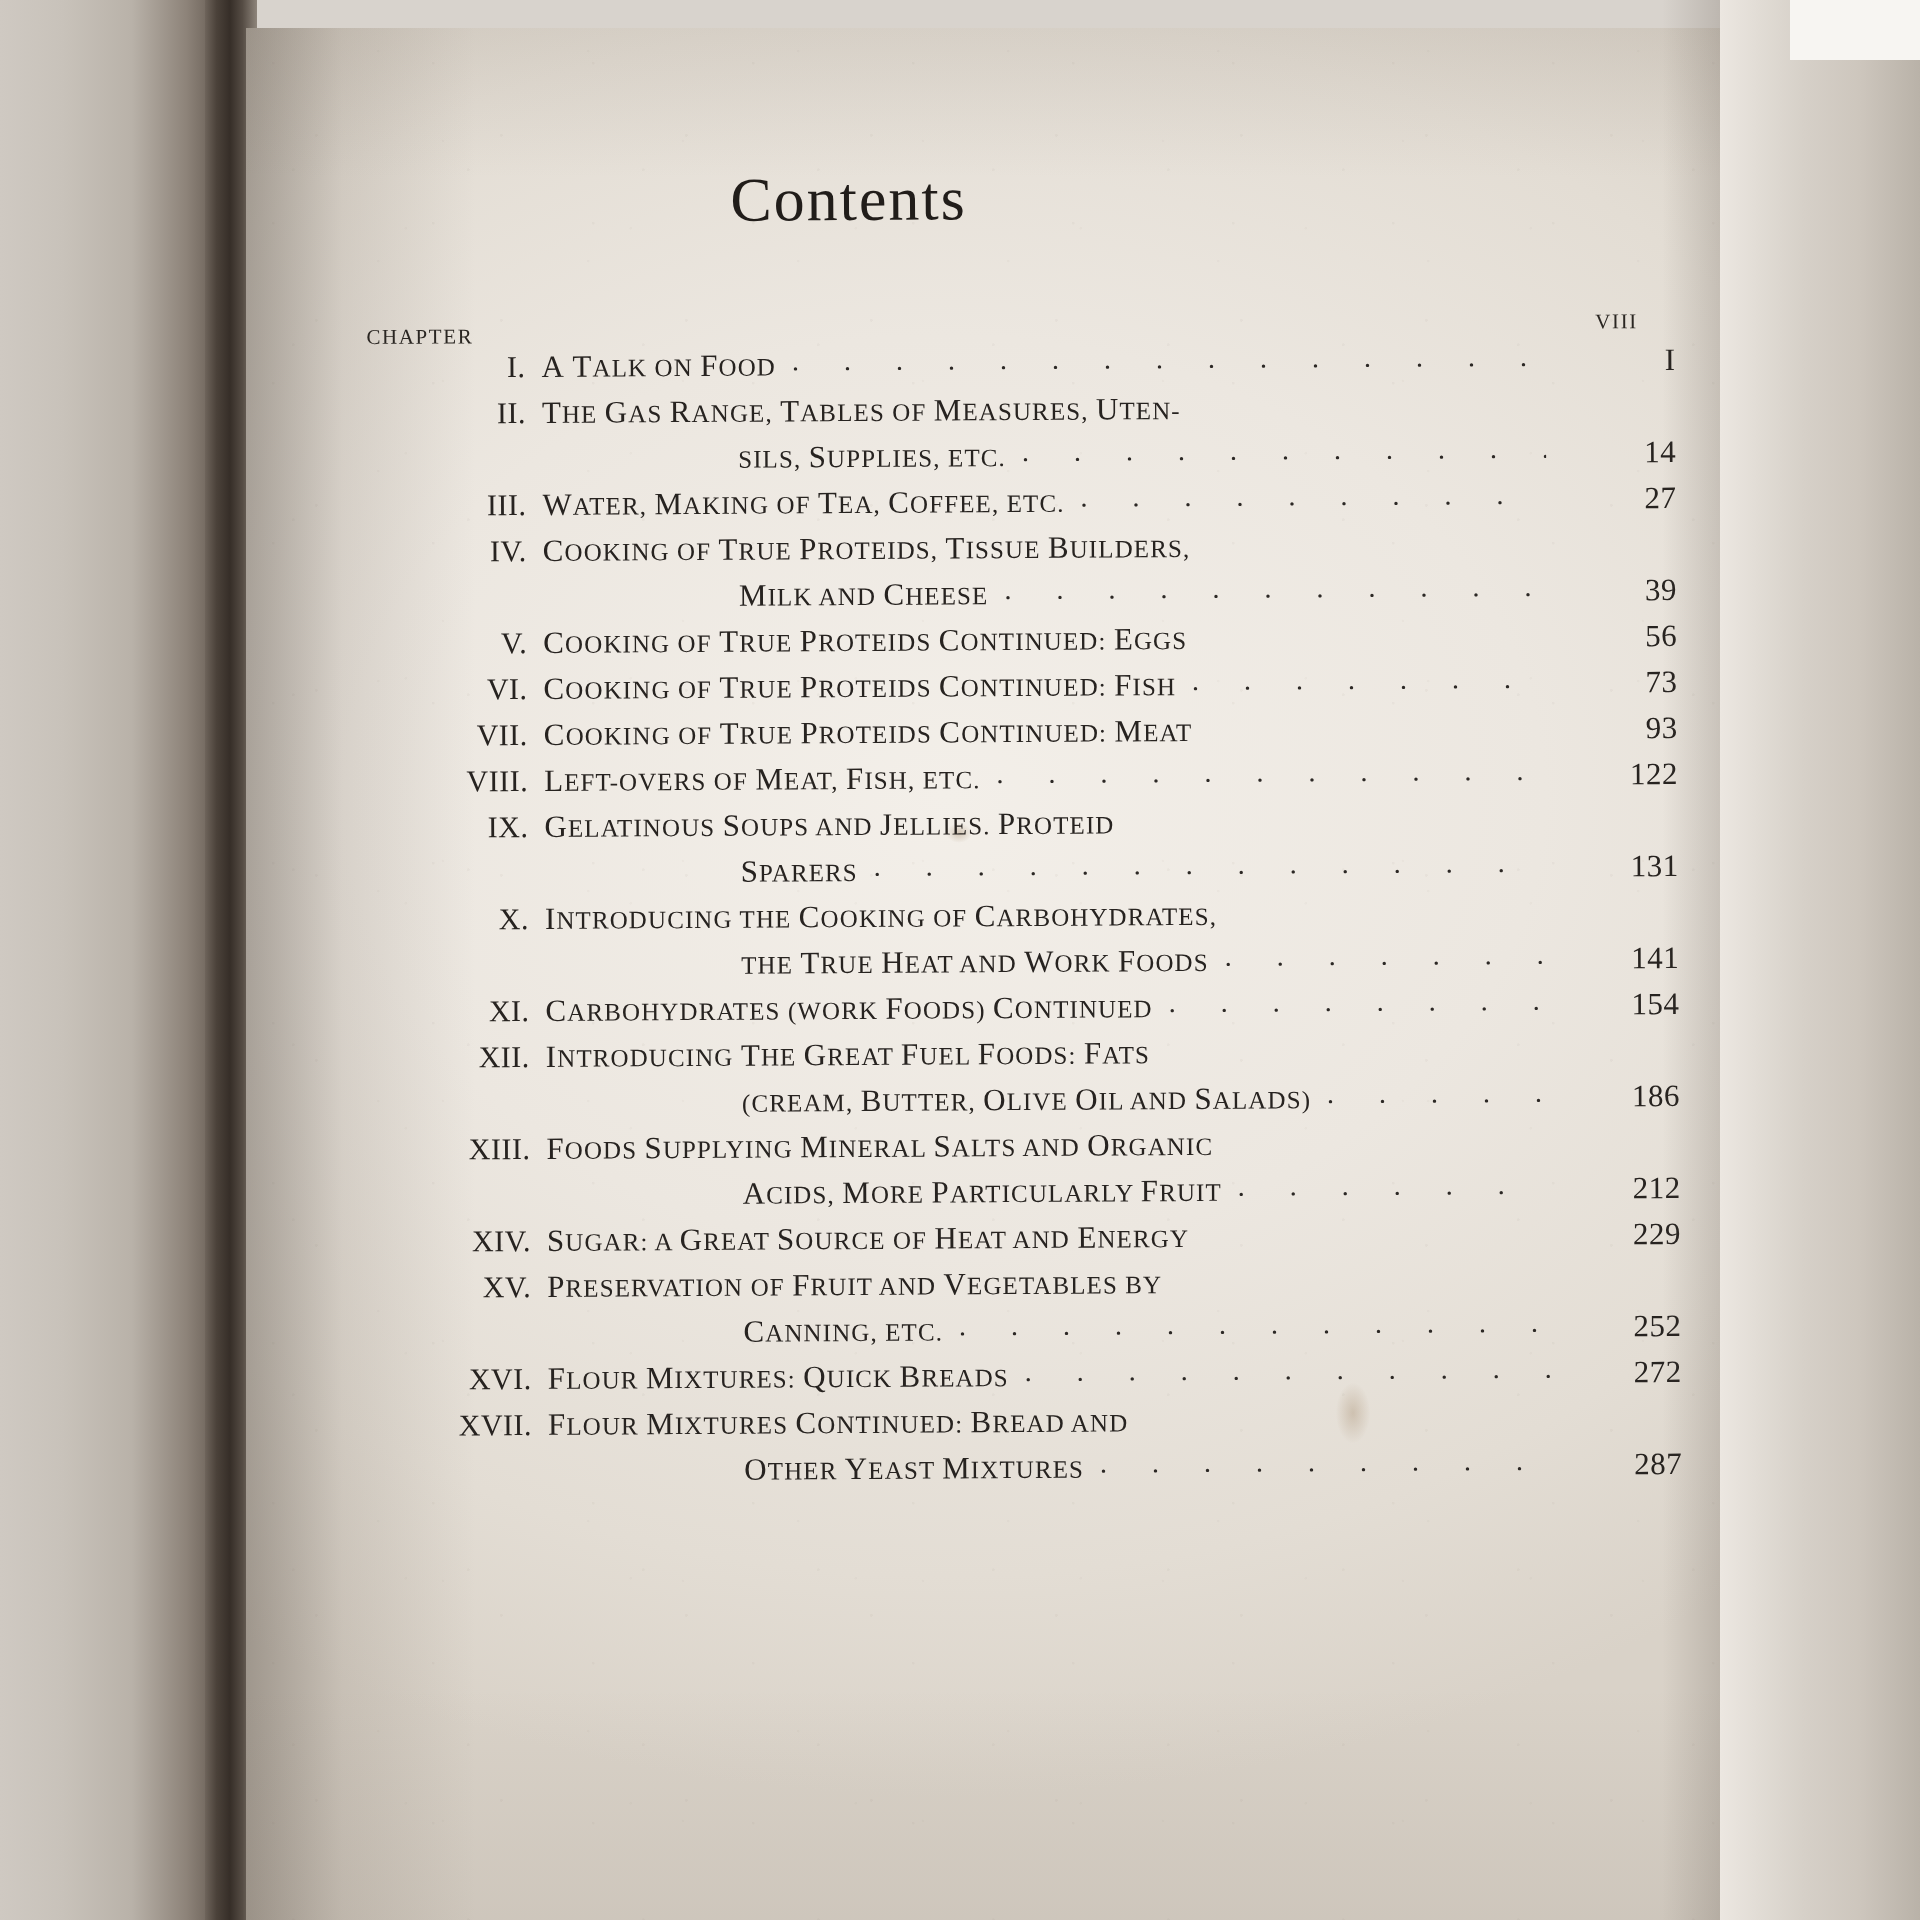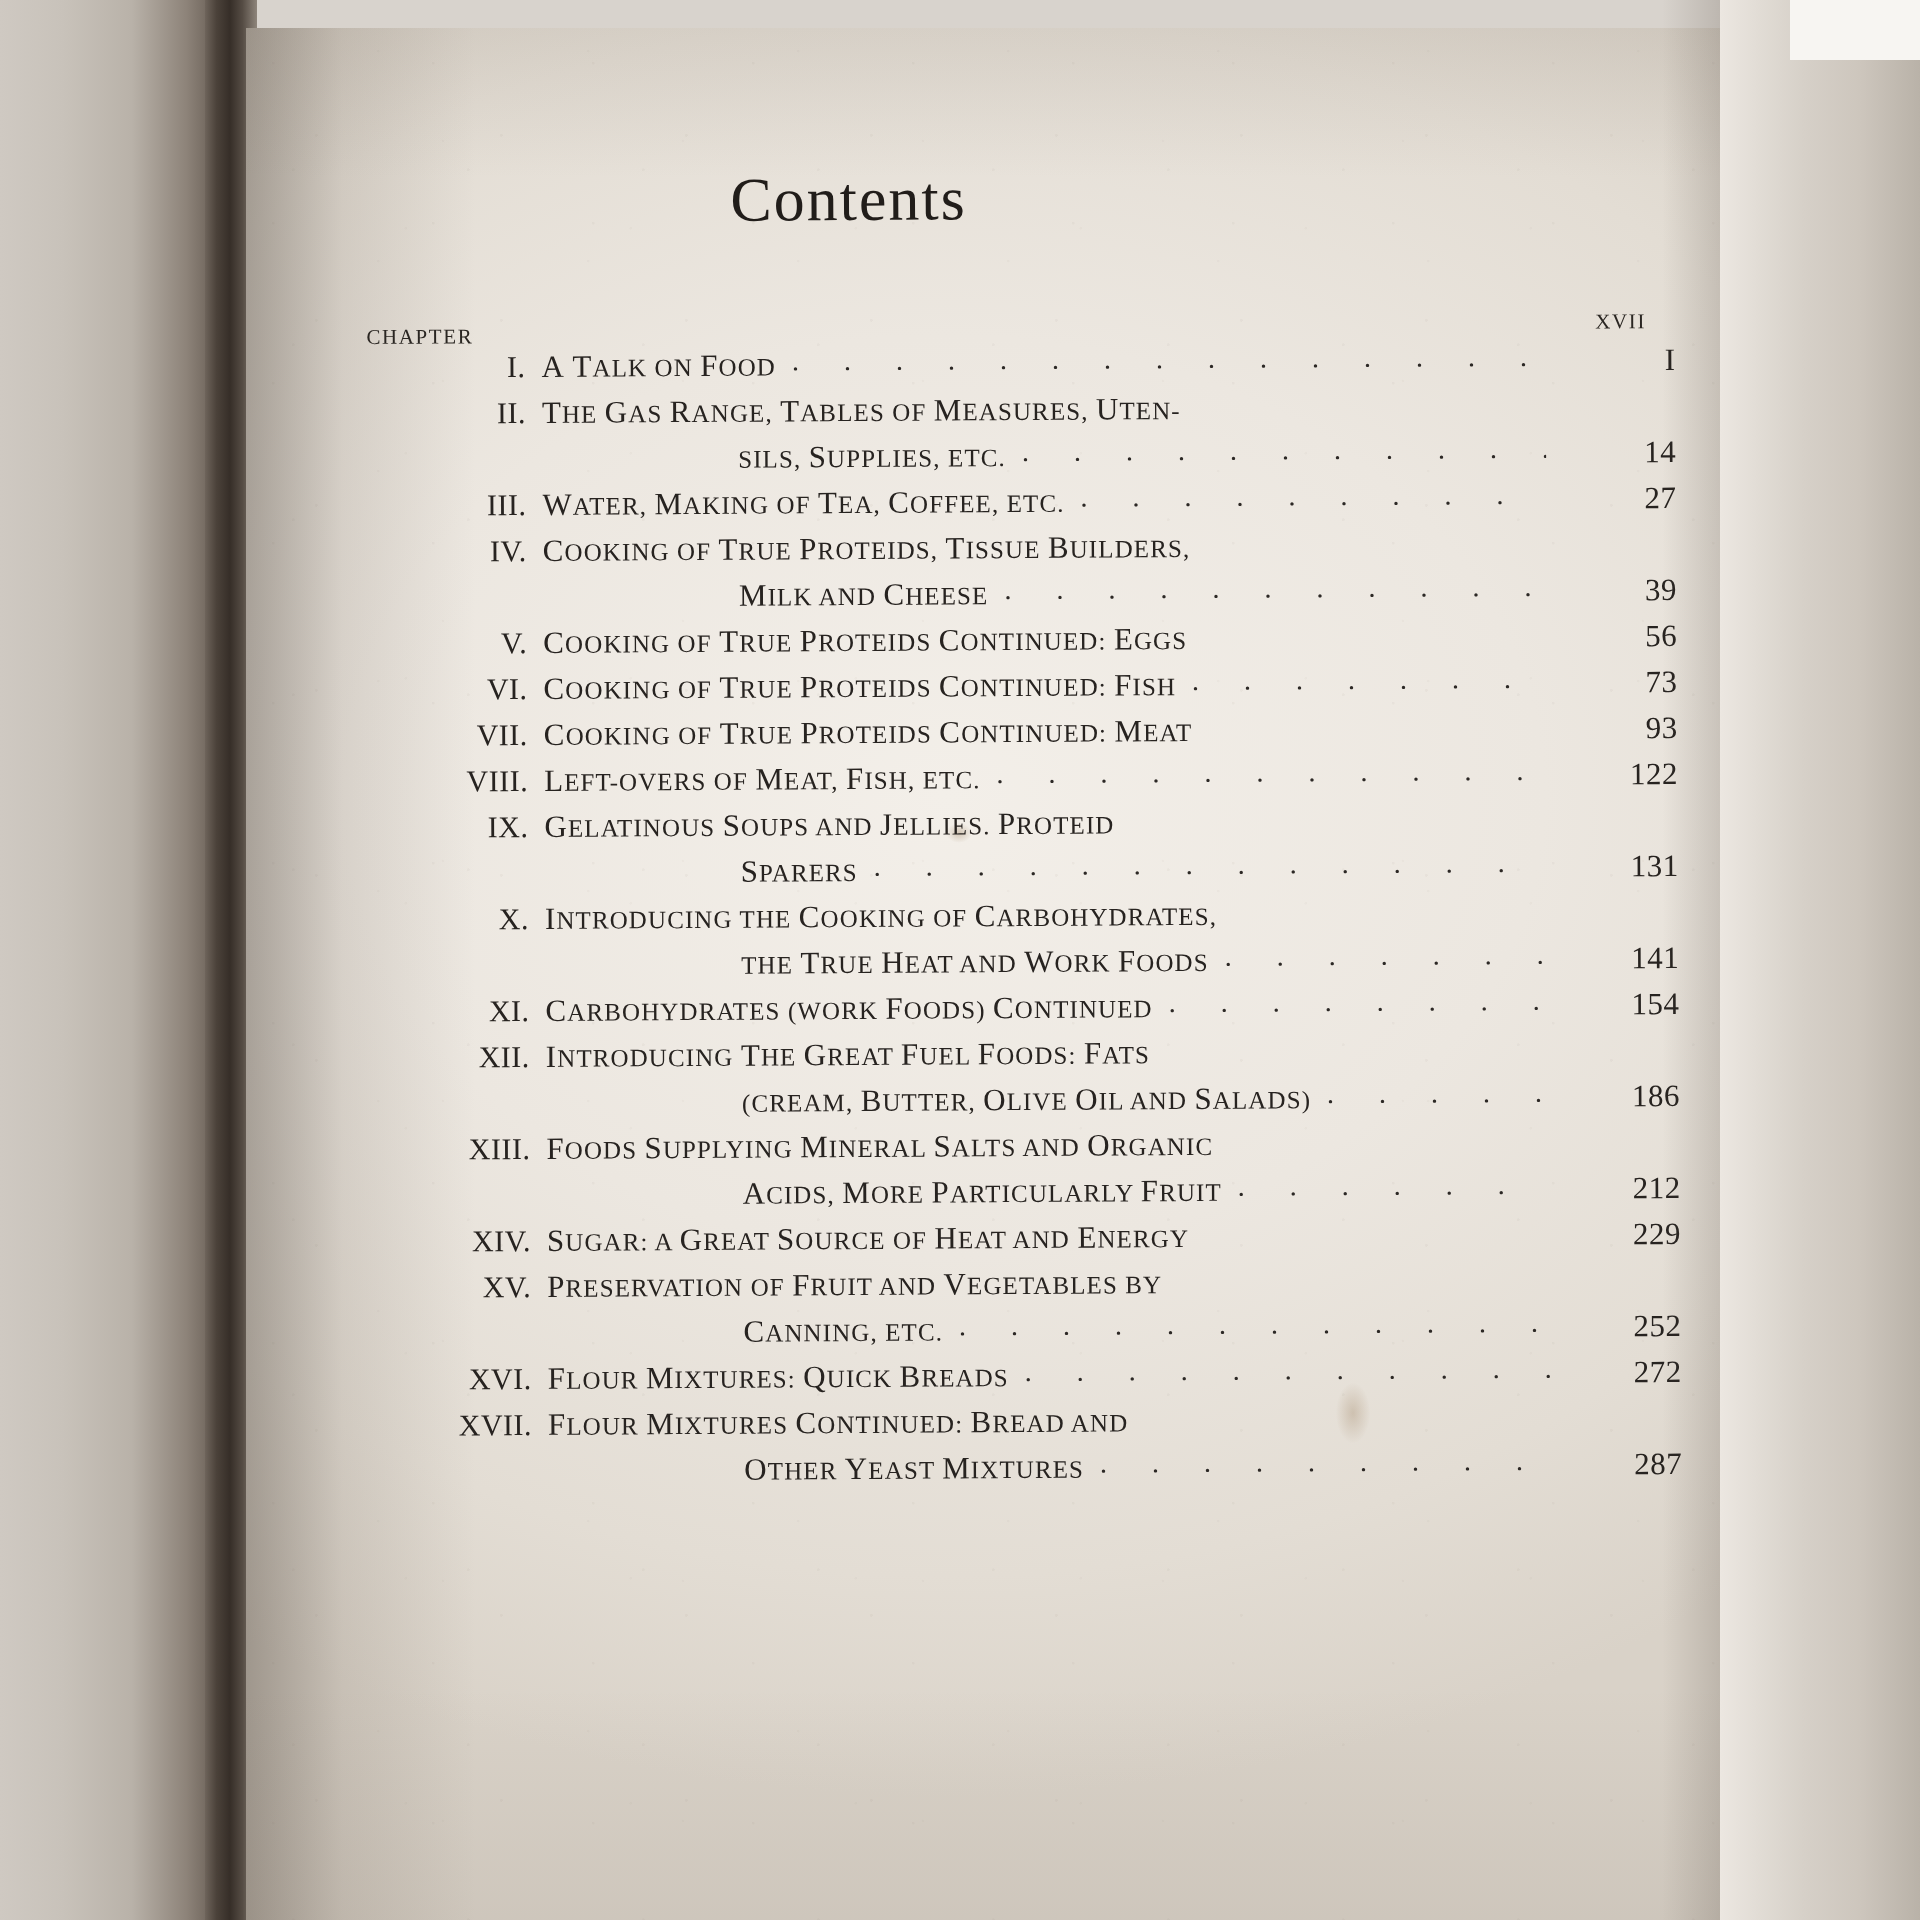--- a/index.html
+++ b/index.html
@@ -226,21 +226,21 @@
     <div class="bottom-shade"></div>
     <div class="foxing-a"></div>
     <div class="foxing-b"></div>
 
     <div class="typeblock skew">
 
       <div class="toc-title">Contents</div>
 
       <div class="colhead">
         <span class="ch">CHAPTER</span>
-        <span class="pg">XVII</span>
+        <span class="pg">VIII</span>
       </div>
 
       <ul class="toc-list" id="toc-list">
           <li class="entry">
             <div class="line">
               <span class="num">I.</span>
               <span class="title-cell">
                 <span class="sc"><span class="cap">A</span> <span class="cap">T</span>alk on <span class="cap">F</span>ood</span>
                 <span class="leaders">. . . . . . . . . . . . . . . . . . . . . . . . . . . . . .</span>
               </span>

